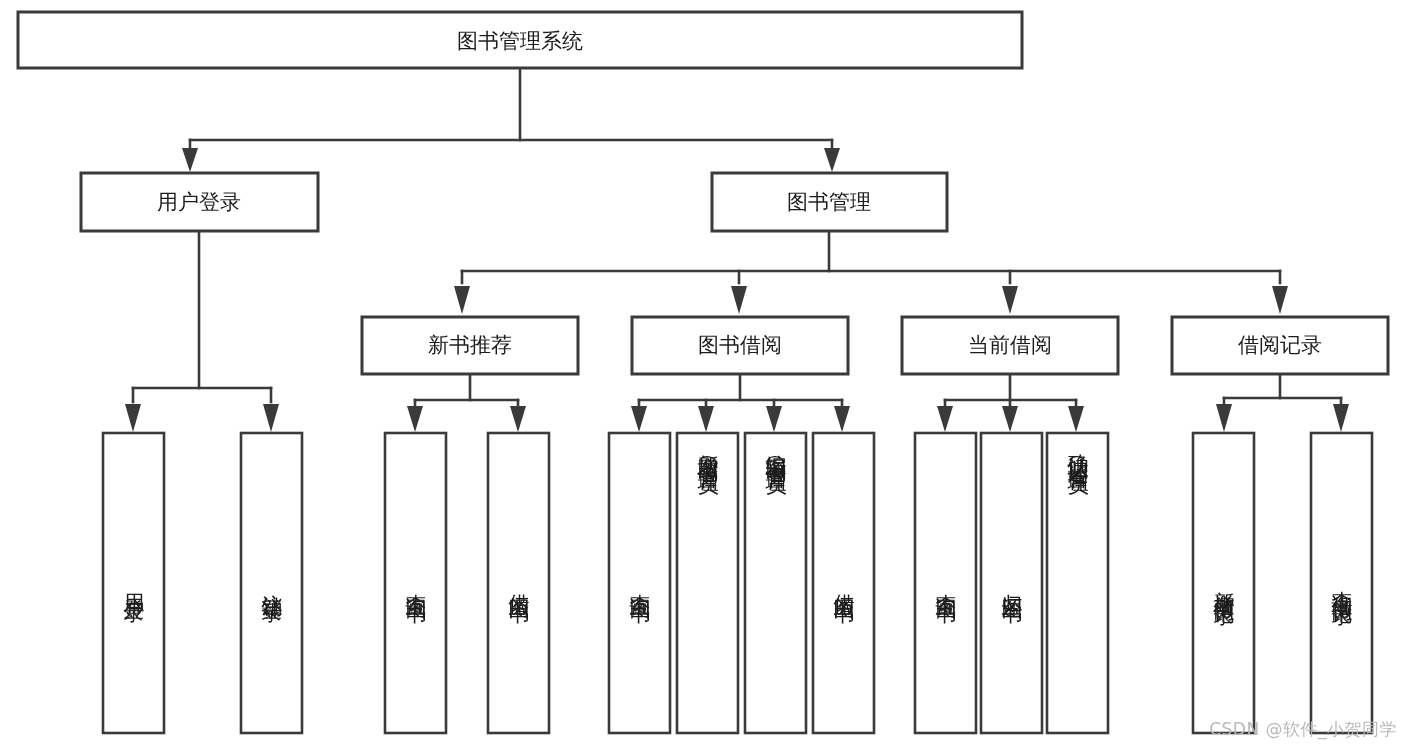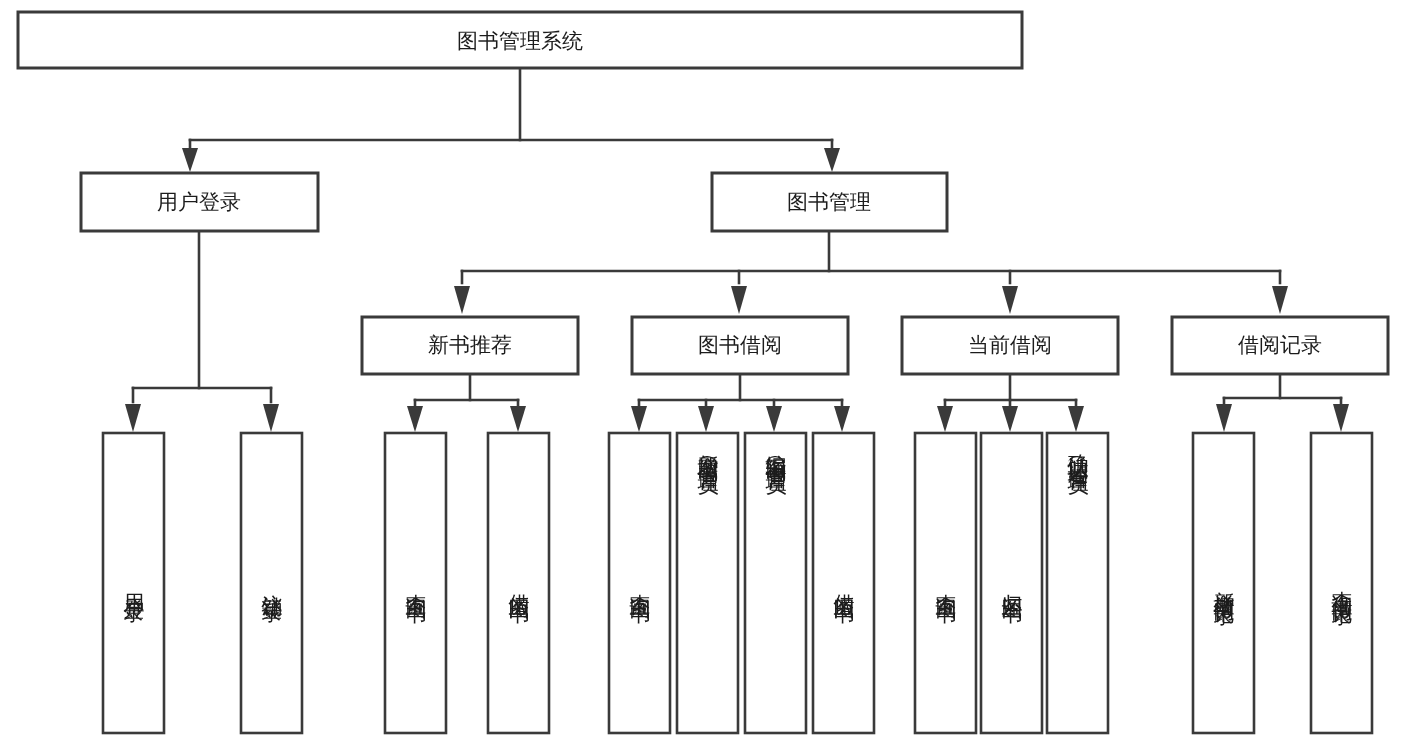--- a/index.html
+++ b/index.html
@@ -264,14 +264,15 @@
   <div class="leaf-label-wrap" style="left:1047px; top:437px; width:61px; height:296px; align-items:flex-start;">
     <span class="leaf-label">确认归还（管理员）</span>
   </div>
   <div class="leaf-label-wrap" style="left:1193px; top:433px; width:61px; height:300px;">
     <span class="leaf-label">新增借阅记录</span>
   </div>
   <div class="leaf-label-wrap" style="left:1311px; top:433px; width:61px; height:300px;">
     <span class="leaf-label">查询借阅记录</span>
   </div>
 
+  <div class="watermark">CSDN @软件_小贺同学</div>
 
 </div>
 
 </body></html>

